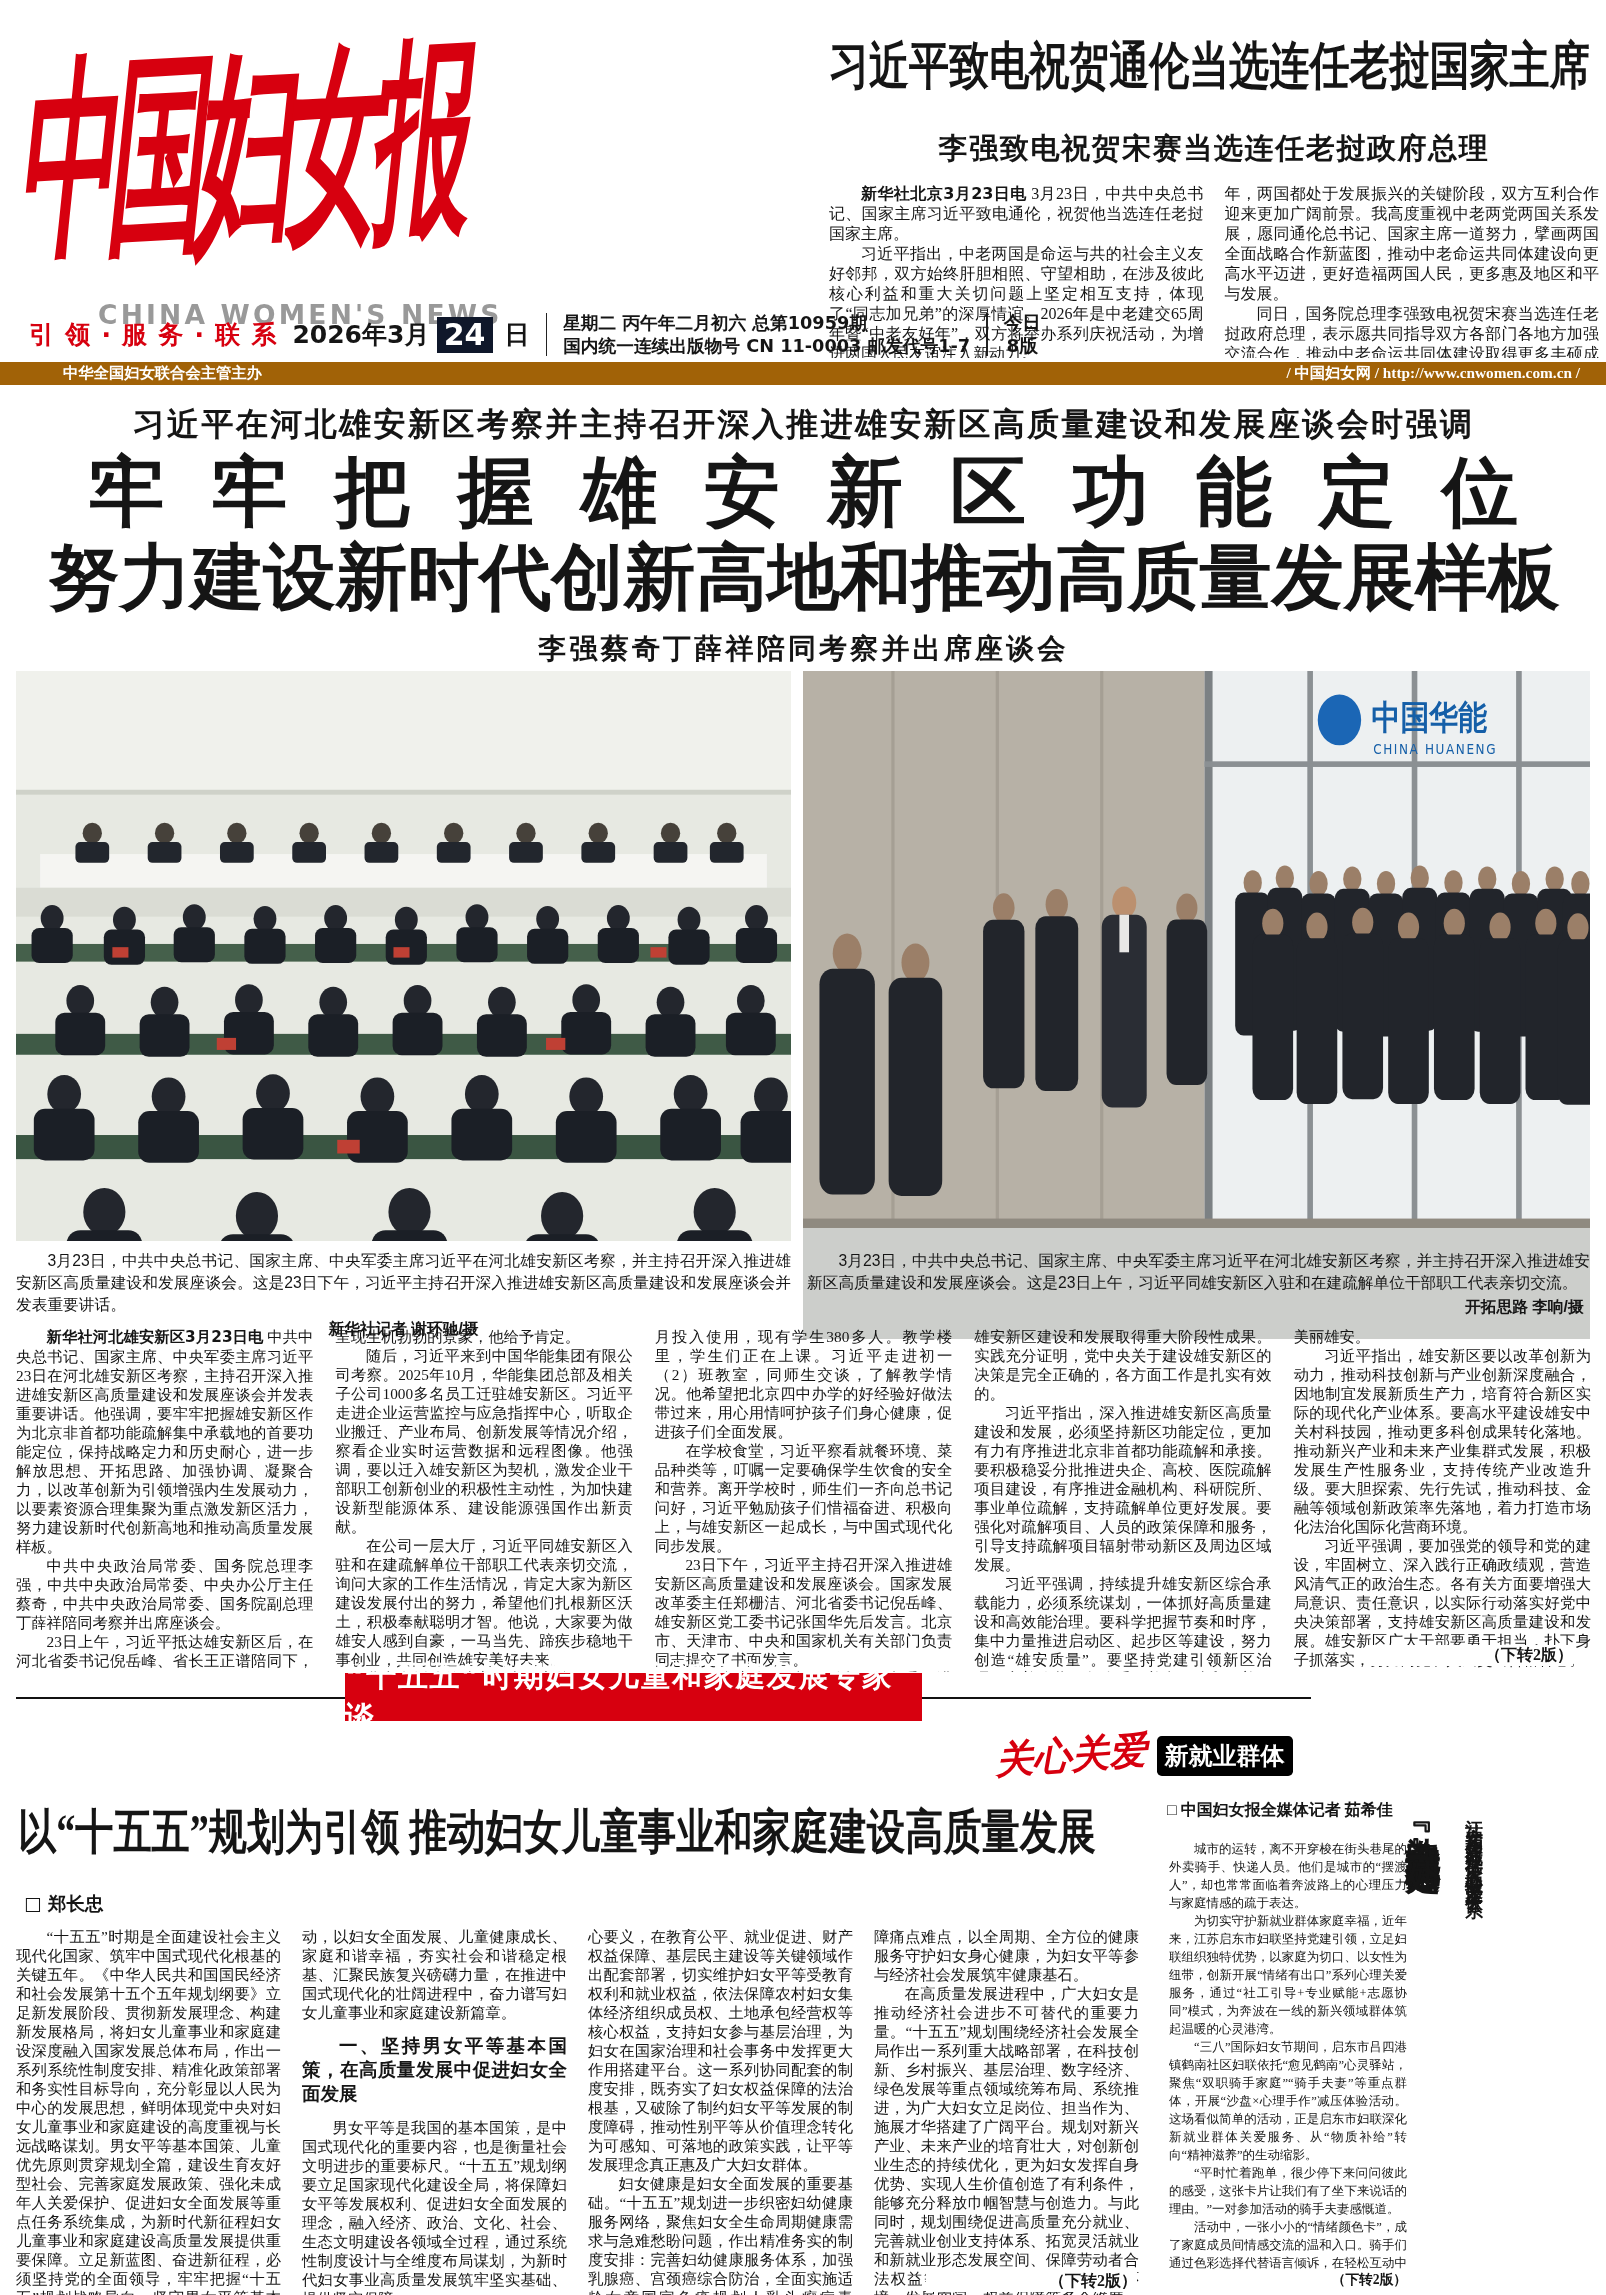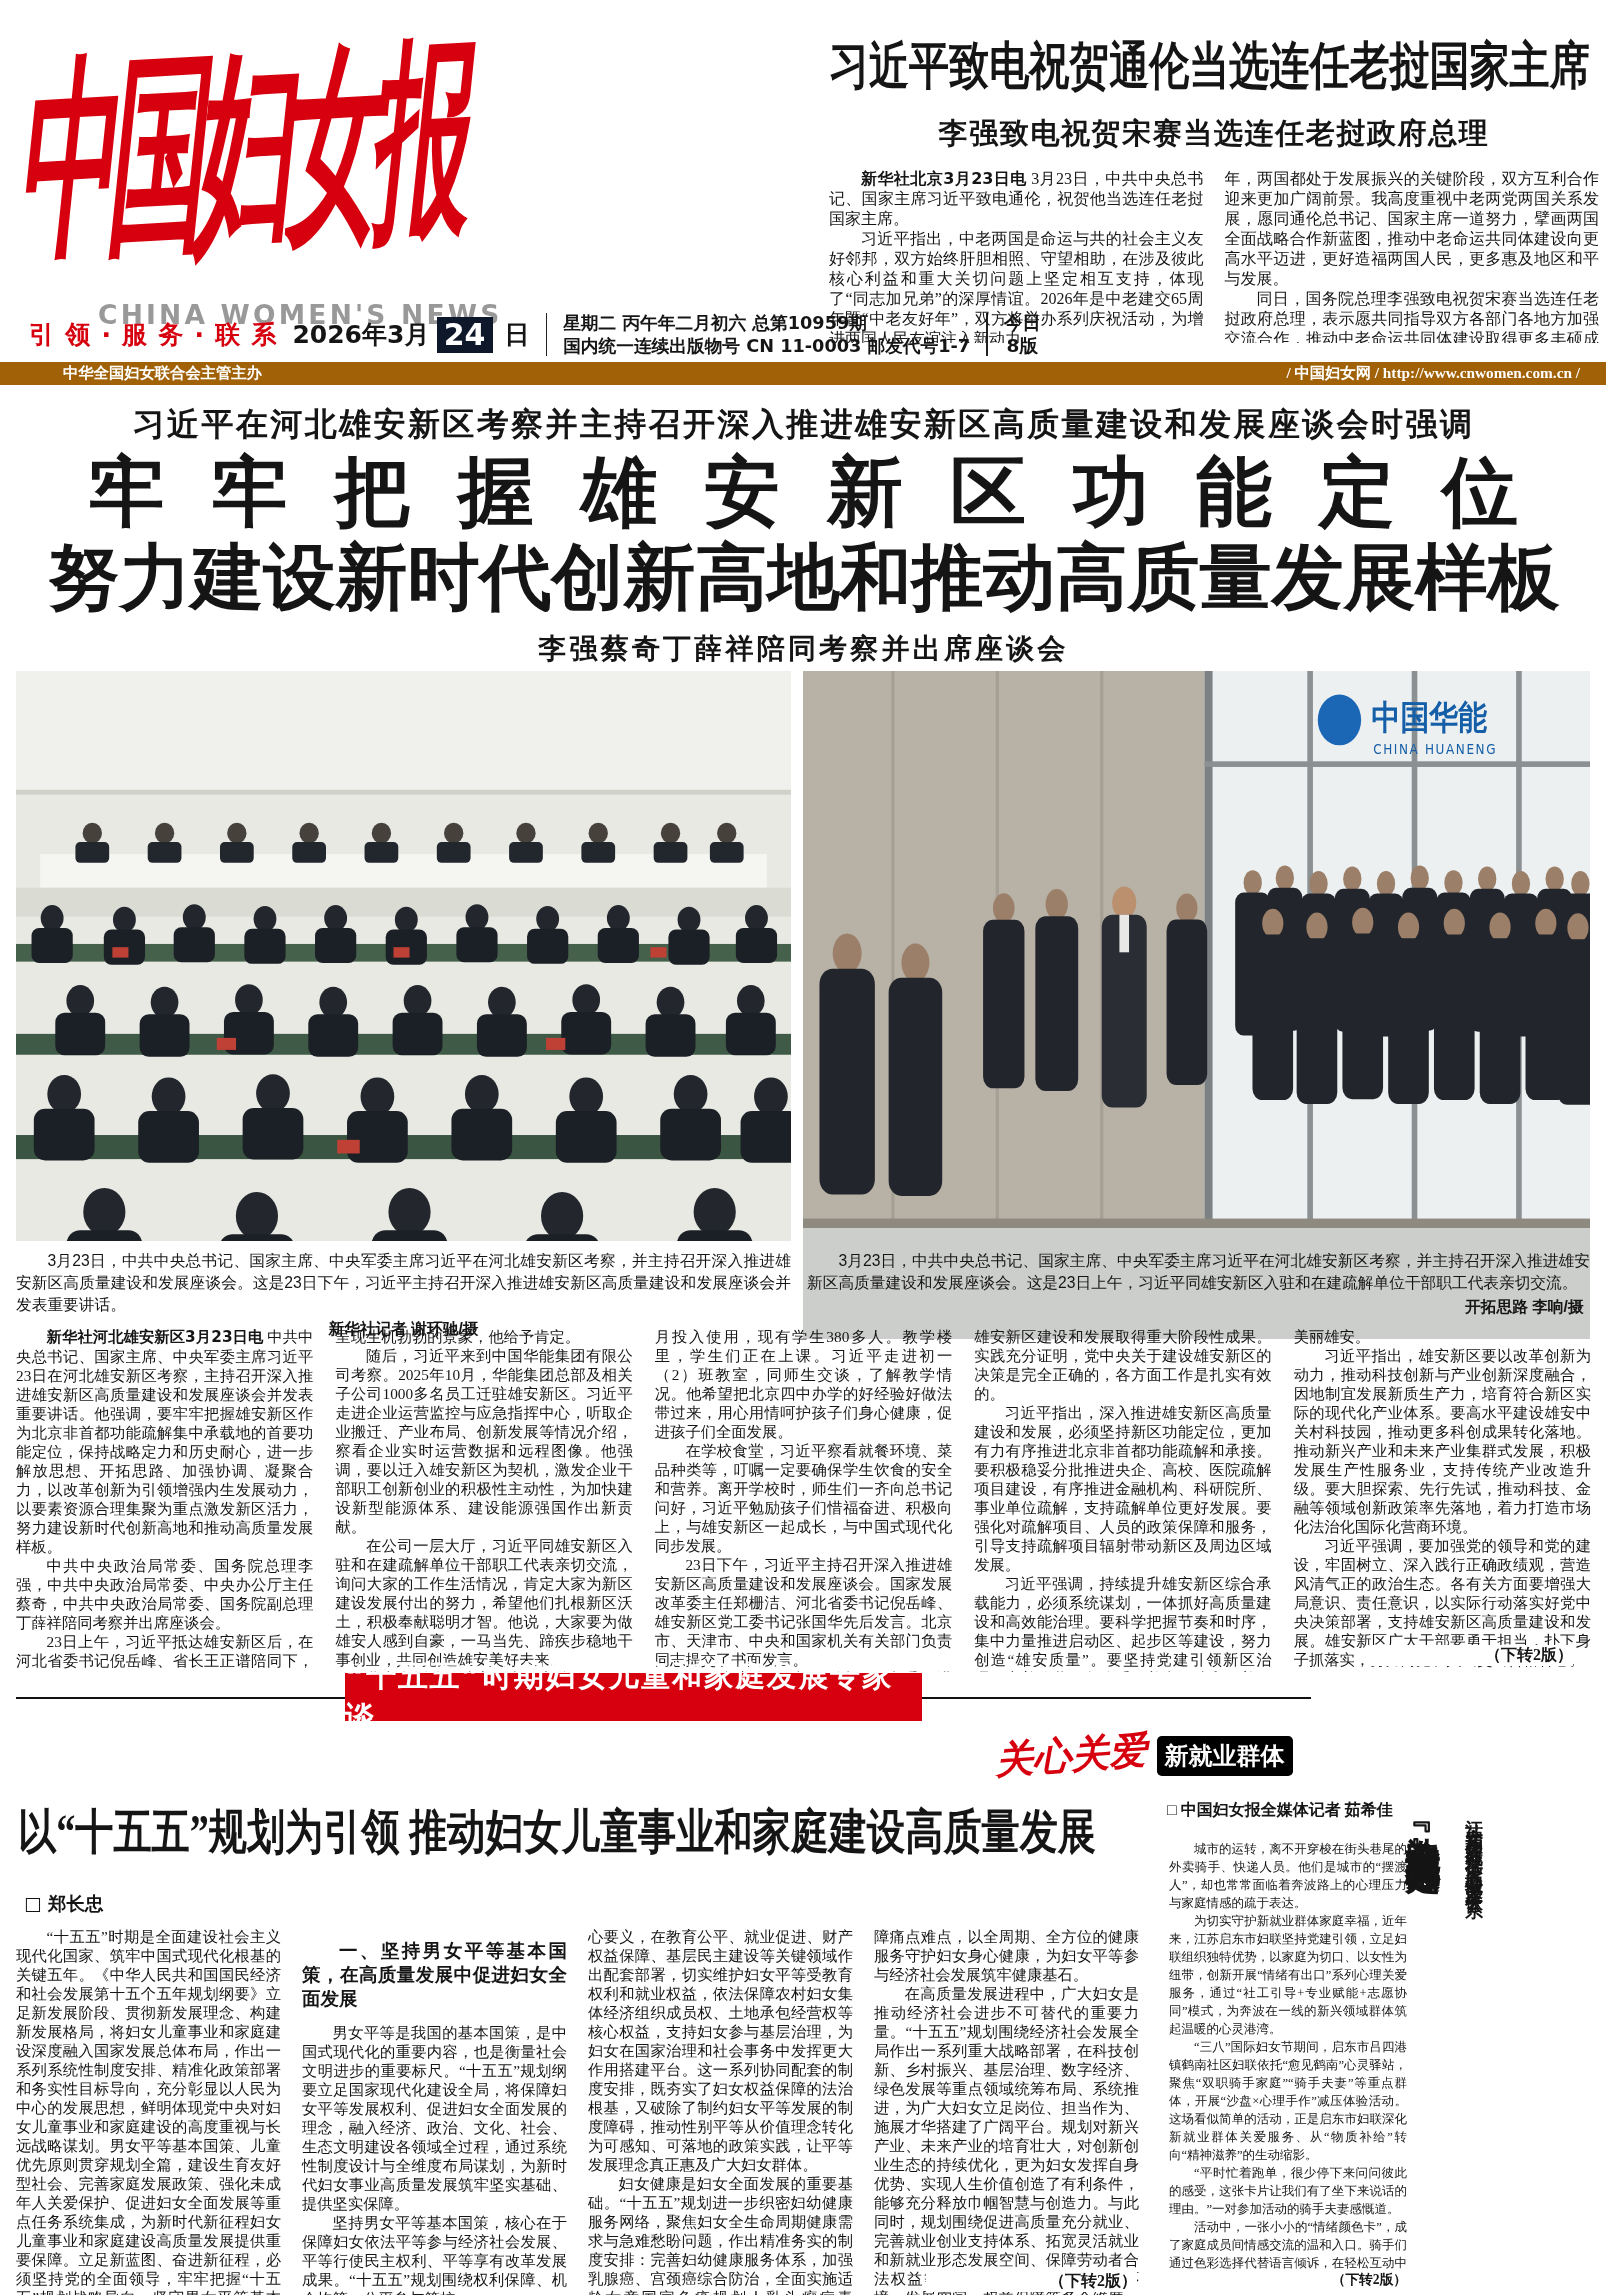--- a/index.html
+++ b/index.html
@@ -23,21 +23,21 @@
   #daterow .issue{font-weight:700;font-size:17.7px;line-height:22.5px;white-space:nowrap;}
   #daterow .today{font-weight:700;font-size:18.5px;line-height:22.5px;text-align:center;white-space:nowrap;}
   #redbar{left:0;top:362px;width:1607px;height:22.5px;background:#a16207;color:#fff;
        display:flex;justify-content:space-between;align-items:center;
        padding:0 27px 0 63px;box-sizing:border-box;font-weight:700;font-size:15.3px;}
 
   
   #topstory{left:829px;top:21px;width:770px;}
   #ts-h{display:inline-block;font-weight:900;font-size:51px;white-space:nowrap;
        transform:scaleX(0.785);transform-origin:0 50%;margin-top:11.2px;}
-  #ts-deck{font-weight:700;font-size:29px;text-align:center;letter-spacing:1.6px;margin-top:13px;}
+  #ts-deck{font-weight:700;font-size:29px;text-align:center;letter-spacing:1.6px;margin-top:28px;}
   #ts-body{margin-top:14.5px;display:flex;gap:21px;height:174px;overflow:hidden;}
   .ts-col{flex:1;font-size:16px;line-height:20px;text-align:justify;}
 
   
   #kicker{left:0;top:403px;width:1607px;text-align:center;font-weight:700;font-size:32px;letter-spacing:2.4px;}
   #h1{left:0;top:442px;width:1607px;text-align:center;font-weight:900;font-size:76px;
       letter-spacing:47px;padding-left:47px;box-sizing:border-box;white-space:nowrap;}
   #h2{left:0;top:530px;width:1607px;text-align:center;font-weight:900;font-size:72px;white-space:nowrap;}
   #deck2{left:0;top:630px;width:1607px;text-align:center;font-weight:700;font-size:28px;letter-spacing:3.2px;}
 
@@ -329,20 +329,21 @@
   <span class="badge">新就业群体</span>
 </div>
 
 <div class="abs" id="exph"><span>以“十五五”规划为引领 推动妇女儿童事业和家庭建设高质量发展</span></div>
 <div class="abs sans" id="expby">□ 郑长忠</div>
 <div class="abs" id="expcols">
   <div class="ecol">
       <p class="para">“十五五”时期是全面建设社会主义现代化国家、筑牢中国式现代化根基的关键五年。《中华人民共和国国民经济和社会发展第十五个五年规划纲要》立足新发展阶段、贯彻新发展理念、构建新发展格局，将妇女儿童事业和家庭建设深度融入国家发展总体布局，作出一系列系统性制度安排、精准化政策部署和务实性目标导向，充分彰显以人民为中心的发展思想，鲜明体现党中央对妇女儿童事业和家庭建设的高度重视与长远战略谋划。男女平等基本国策、儿童优先原则贯穿规划全篇，建设生育友好型社会、完善家庭发展政策、强化未成年人关爱保护、促进妇女全面发展等重点任务系统集成，为新时代新征程妇女儿童事业和家庭建设高质量发展提供重要保障。立足新蓝图、奋进新征程，必须坚持党的全面领导，牢牢把握“十五五”规划战略导向，坚守男女平等基本国策、落实儿童优先原则、坚持以家庭为基点，切实把规划部署转化为扎实具体行</p>
     </div>
   <div class="ecol">
+      <p class="para cont">动，以妇女全面发展、儿童健康成长、家庭和谐幸福，夯实社会和谐稳定根基、汇聚民族复兴磅礴力量，在推进中国式现代化的壮阔进程中，奋力谱写妇女儿童事业和家庭建设新篇章。</p>
       <p class="para sub">一、坚持男女平等基本国策，在高质量发展中促进妇女全面发展</p>
       <p class="para">男女平等是我国的基本国策，是中国式现代化的重要内容，也是衡量社会文明进步的重要标尺。“十五五”规划纲要立足国家现代化建设全局，将保障妇女平等发展权利、促进妇女全面发展的理念，融入经济、政治、文化、社会、生态文明建设各领域全过程，通过系统性制度设计与全维度布局谋划，为新时代妇女事业高质量发展筑牢坚实基础、提供坚实保障。</p>
       <p class="para">坚持男女平等基本国策，核心在于保障妇女依法平等参与经济社会发展、平等行使民主权利、平等享有改革发展成果。“十五五”规划围绕权利保障、机会均等、公平参与等核</p>
     </div>
   <div class="ecol">
       <p class="para cont">心要义，在教育公平、就业促进、财产权益保障、基层民主建设等关键领域作出配套部署，切实维护妇女平等受教育权利和就业权益，依法保障农村妇女集体经济组织成员权、土地承包经营权等核心权益，支持妇女参与基层治理，为妇女在国家治理和社会事务中发挥更大作用搭建平台。这一系列协同配套的制度安排，既夯实了妇女权益保障的法治根基，又破除了制约妇女平等发展的制度障碍，推动性别平等从价值理念转化为可感知、可落地的政策实践，让平等发展理念真正惠及广大妇女群体。</p>
       <p class="para">妇女健康是妇女全面发展的重要基础。“十五五”规划进一步织密妇幼健康服务网络，聚焦妇女全生命周期健康需求与急难愁盼问题，作出精准务实的制度安排：完善妇幼健康服务体系，加强乳腺癌、宫颈癌综合防治，全面实施适龄女童国家免疫规划人乳头瘤病毒（HPV）疫苗免费接种，扩大生育保险制度覆盖面，推动基本实现政策范围内住院分娩个人“无自付”，将适宜的分娩镇痛项目纳入保障范围等。这些举措直击妇女健康保</p>
     </div>
   <div class="ecol">
       <p class="para cont">障痛点难点，以全周期、全方位的健康服务守护妇女身心健康，为妇女平等参与经济社会发展筑牢健康基石。</p>

